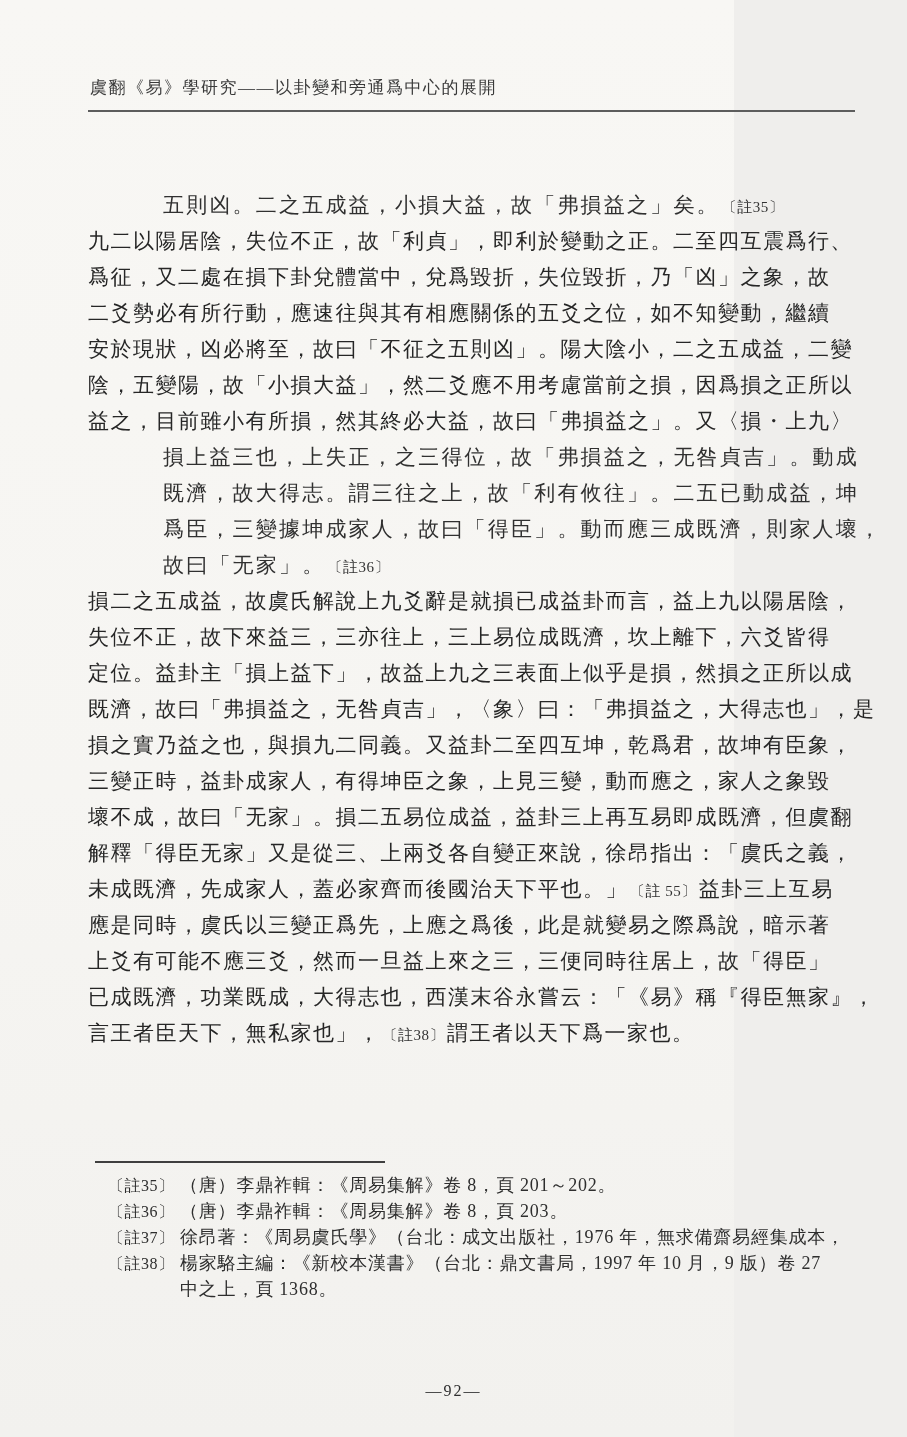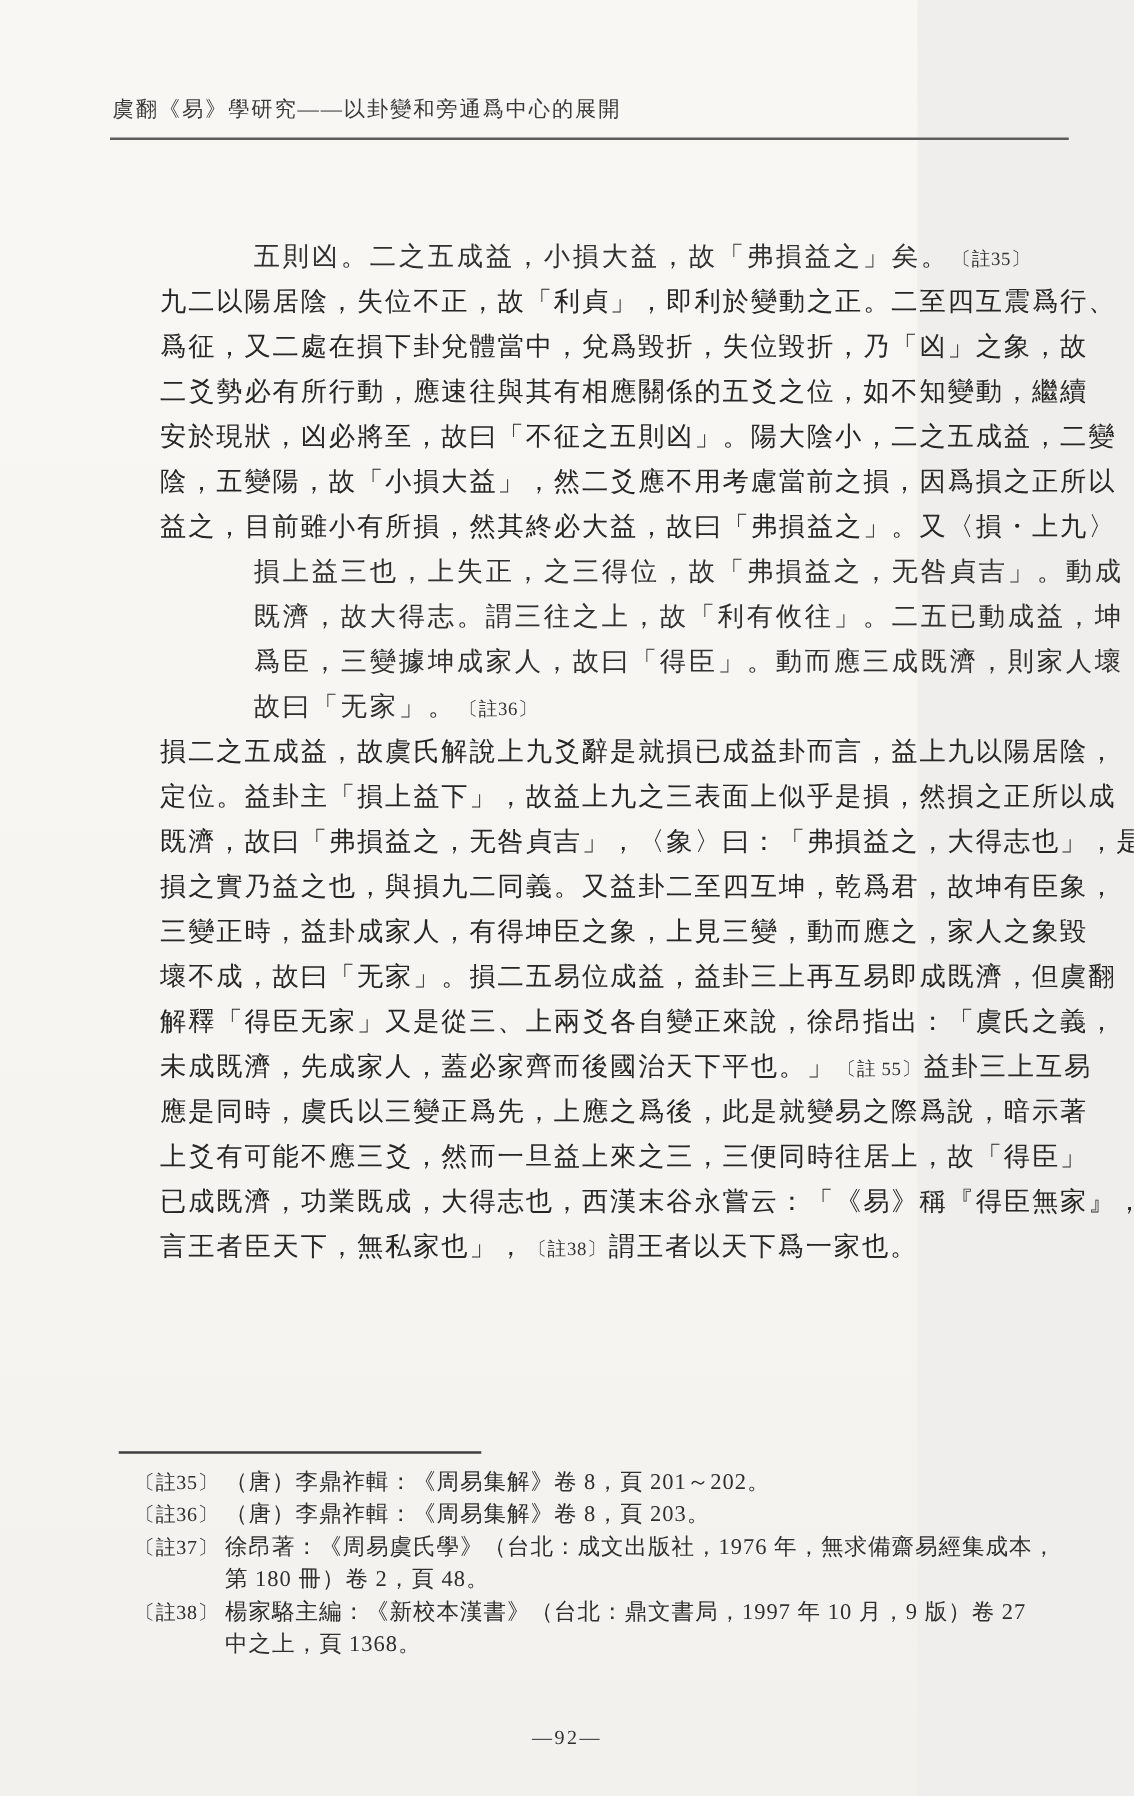--- a/index.html
+++ b/index.html
@@ -17,21 +17,21 @@
   .header-title{
     position:absolute;left:90px;top:76px;
     font-size:17px;letter-spacing:1.5px;color:#3a3a3a;
     white-space:nowrap;
   }
   .header-rule{
     position:absolute;left:88px;top:110px;width:767px;height:2px;
     background:#5d5d5d;
   }
   .body-text{
-    position:absolute;left:88px;top:187px;width:780px;margin-left:40px;
+    position:absolute;left:88px;top:187px;width:780px;
   }
   .line{
     height:36px;line-height:36px;
     font-size:21px;letter-spacing:1.5px;
     white-space:nowrap;color:#262626;
   }
   .line.indent{padding-left:75px;}
   .line.quote{font-size:21px;letter-spacing:2.2px;color:#303030;}
   .note-ref{
     font-size:15px;letter-spacing:0.5px;color:#333;
@@ -71,39 +71,39 @@
       <div class="line"><span class="seg">爲征，又二處在損下卦兌體當中，兌爲毀折，失位毀折，乃「凶」之象，故</span></div>
       <div class="line"><span class="seg">二爻勢必有所行動，應速往與其有相應關係的五爻之位，如不知變動，繼續</span></div>
       <div class="line"><span class="seg">安於現狀，凶必將至，故曰「不征之五則凶」。陽大陰小，二之五成益，二變</span></div>
       <div class="line"><span class="seg">陰，五變陽，故「小損大益」，然二爻應不用考慮當前之損，因爲損之正所以</span></div>
       <div class="line"><span class="seg">益之，目前雖小有所損，然其終必大益，故曰「弗損益之」。又〈損・上九〉</span></div>
       <div class="line quote indent"><span class="seg">損上益三也，上失正，之三得位，故「弗損益之，无咎貞吉」。動成</span></div>
       <div class="line quote indent"><span class="seg">既濟，故大得志。謂三往之上，故「利有攸往」。二五已動成益，坤</span></div>
       <div class="line quote indent"><span class="seg">爲臣，三變據坤成家人，故曰「得臣」。動而應三成既濟，則家人壞，</span></div>
       <div class="line quote indent"><span class="seg">故曰「无家」。</span><span class="note-ref">〔註36〕</span></div>
       <div class="line"><span class="seg">損二之五成益，故虞氏解說上九爻辭是就損已成益卦而言，益上九以陽居陰，</span></div>
+      <div class="line"><span class="seg">失位不正，故下來益三，三亦往上，三上易位成既濟，坎上離下，六爻皆得</span></div>
       <div class="line"><span class="seg">定位。益卦主「損上益下」，故益上九之三表面上似乎是損，然損之正所以成</span></div>
       <div class="line"><span class="seg">既濟，故曰「弗損益之，无咎貞吉」，〈象〉曰：「弗損益之，大得志也」，是</span></div>
       <div class="line"><span class="seg">損之實乃益之也，與損九二同義。又益卦二至四互坤，乾爲君，故坤有臣象，</span></div>
       <div class="line"><span class="seg">三變正時，益卦成家人，有得坤臣之象，上見三變，動而應之，家人之象毀</span></div>
       <div class="line"><span class="seg">壞不成，故曰「无家」。損二五易位成益，益卦三上再互易即成既濟，但虞翻</span></div>
       <div class="line"><span class="seg">解釋「得臣无家」又是從三、上兩爻各自變正來說，徐昂指出：「虞氏之義，</span></div>
       <div class="line"><span class="seg">未成既濟，先成家人，蓋必家齊而後國治天下平也。」</span><span class="note-ref">〔註 55〕</span><span class="seg">益卦三上互易</span></div>
       <div class="line"><span class="seg">應是同時，虞氏以三變正爲先，上應之爲後，此是就變易之際爲說，暗示著</span></div>
       <div class="line"><span class="seg">上爻有可能不應三爻，然而一旦益上來之三，三便同時往居上，故「得臣」</span></div>
       <div class="line"><span class="seg">已成既濟，功業既成，大得志也，西漢末谷永嘗云：「《易》稱『得臣無家』，</span></div>
       <div class="line"><span class="seg">言王者臣天下，無私家也」，</span><span class="note-ref">〔註38〕</span><span class="seg">謂王者以天下爲一家也。</span></div>
     </div>
 
   <div class="fn-rule"></div>
 
   <div class="footnotes">
       <div class="fn-line"><span class="fn-label">〔註35〕</span><span>（唐）李鼎祚輯：《周易集解》卷 8，頁 201～202。</span></div>
       <div class="fn-line"><span class="fn-label">〔註36〕</span><span>（唐）李鼎祚輯：《周易集解》卷 8，頁 203。</span></div>
       <div class="fn-line"><span class="fn-label">〔註37〕</span><span>徐昂著：《周易虞氏學》（台北：成文出版社，1976 年，無求備齋易經集成本，</span></div>
-      <div class="fn-line cont"><span>第 180 冊）卷 2，頁 48。</span></div>
       <div class="fn-line"><span class="fn-label">〔註38〕</span><span>楊家駱主編：《新校本漢書》（台北：鼎文書局，1997 年 10 月，9 版）卷 27</span></div>
       <div class="fn-line cont"><span>中之上，頁 1368。</span></div>
     </div>
 
   <div class="page-number">—92—</div>
 
 </div>
 
 </body></html>

